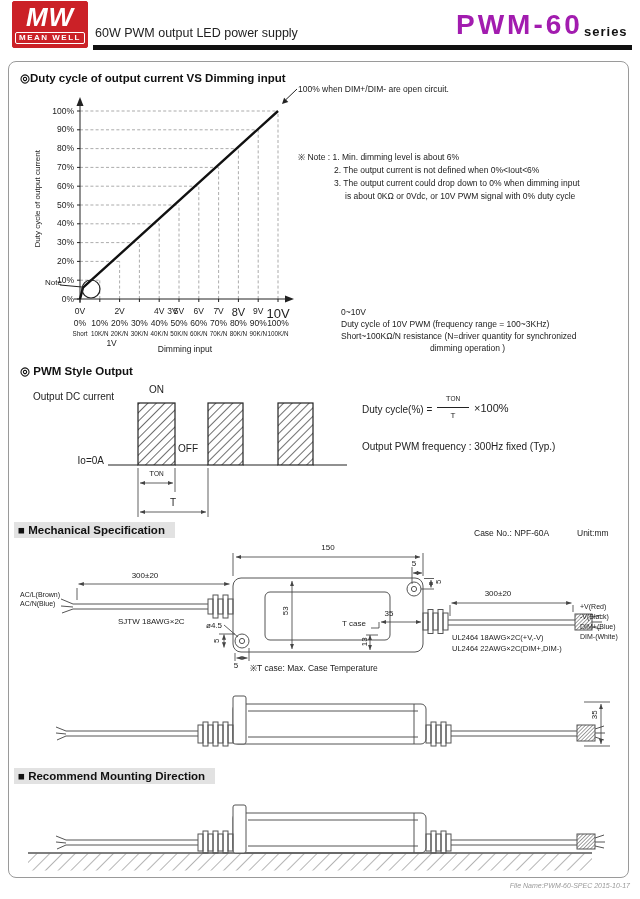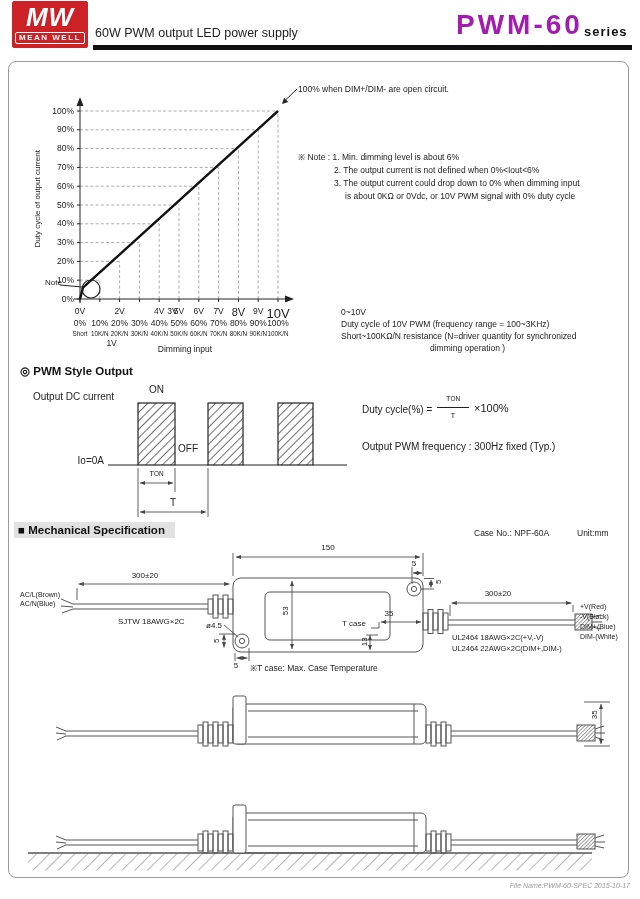--- a/index.html
+++ b/index.html
@@ -40,20 +40,23 @@
     <span class="mw">MW</span>
     <span class="mwname">MEAN WELL</span>
   </div>
   <span class="lbl f12" style="left:95px;top:26px;color:#222">60W PWM output LED power supply</span>
   <span class="series-big">PWM-60</span>
   <span class="series-sm">series</span>
   <div class="rule"></div>
 
   <div class="border-box"></div>
 
+  <span class="sec-title" style="left:20px;top:71px">
+    <span>◎</span><span>Duty cycle of output current  VS  Dimming input</span>
+  </span>
 
   <div id="chart-wrap" style="position:absolute;left:30px;top:85px;width:300px;height:280px">
     <svg id="duty-svg" width="300" height="280" style="left:0;top:0">
         <line x1="50" y1="195.2" x2="69.8" y2="195.2" class="grid"></line>
         <line x1="69.8" y1="214" x2="69.8" y2="195.2" class="grid"></line>
         <line x1="50" y1="176.4" x2="89.6" y2="176.4" class="grid"></line>
         <line x1="89.6" y1="214" x2="89.6" y2="176.4" class="grid"></line>
         <line x1="50" y1="157.6" x2="109.4" y2="157.6" class="grid"></line>
         <line x1="109.4" y1="214" x2="109.4" y2="157.6" class="grid"></line>
         <line x1="50" y1="138.8" x2="129.2" y2="138.8" class="grid"></line>
@@ -339,20 +342,23 @@
         <line x1="595" y1="48" x2="605" y2="48"></line>
         <line x1="595" y1="52" x2="604" y2="55"></line>
     </g>
     <g class="dim">
       <line x1="584" y1="17" x2="610" y2="17"></line>
         <line x1="584" y1="61" x2="610" y2="61"></line>
       <line x1="601" y1="19" x2="601" y2="59" marker-start="url(#m3)" marker-end="url(#m3)"></line>
     </g>
   </svg>
 
+  <span class="sec-title hl" style="left:14px;top:768px">
+    <span>■</span> <span>Recommend Mounting Direction</span>
+  </span>
 
   <svg id="mount-svg" width="640" height="94" style="left:0;top:788px">
     <defs>
       <pattern id="gh" patternUnits="userSpaceOnUse" width="9" height="22" patternTransform="rotate(45)">
         <line x1="0" y1="0" x2="0" y2="22" stroke="#777" stroke-width="1.1"></line>
       </pattern>
       <pattern id="ph4" patternUnits="userSpaceOnUse" width="2.6" height="2.6" patternTransform="rotate(45)">
         <line x1="0" y1="0" x2="0" y2="2.6" stroke="#555" stroke-width="1.1"></line>
       </pattern>
     </defs>

